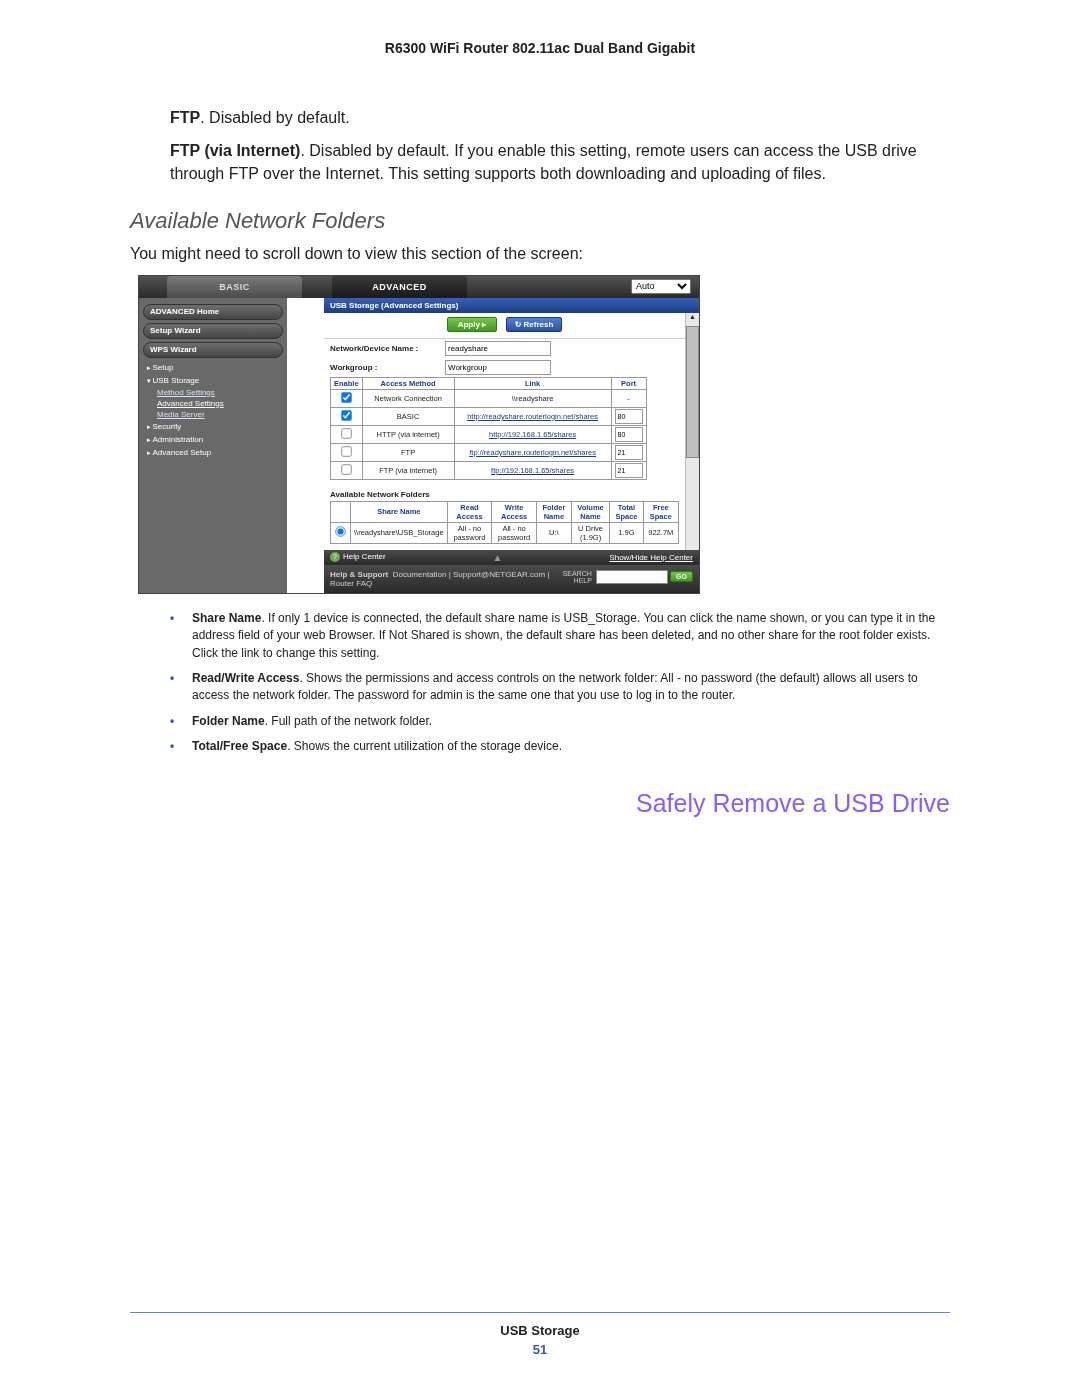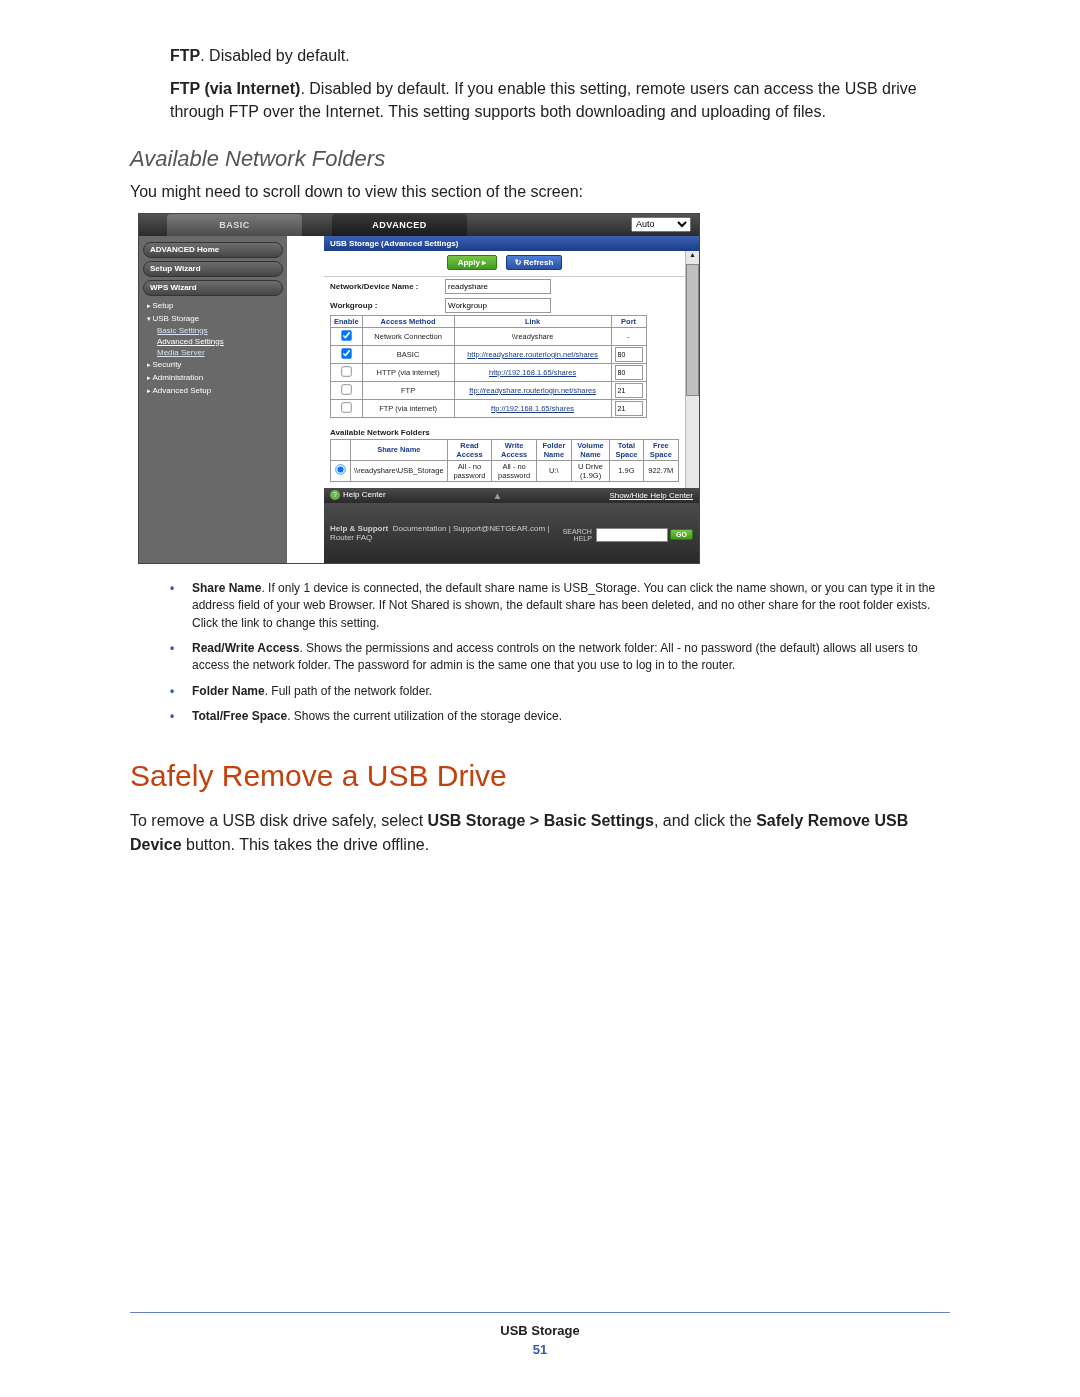--- a/index.html
+++ b/index.html
@@ -1,20 +1,20 @@
 <!DOCTYPE html>
 <html><head>
 <meta charset="utf-8">
 <style>
   html,body{margin:0;padding:0;background:#fff;font-family:Arial,Helvetica,sans-serif;color:#222;}
   .page{width:1080px;min-height:1397px;margin:0 auto;padding:40px 130px 40px 130px;box-sizing:border-box;position:relative;}
   .doc-header{text-align:center;font-weight:bold;font-size:14px;margin-bottom:50px;}
   .body-text{font-size:16px;line-height:1.45;margin:4px 0 10px 40px;}
   .subheading{font-family:"Trebuchet MS","Segoe UI",sans-serif;font-style:italic;color:#555;font-size:22px;margin:22px 0 8px 0;}
-  .h1{font-family:"Trebuchet MS","Segoe UI",sans-serif;color:#c2410c;font-size:30px;font-weight:normal;margin:34px 0 16px 0;}
+  .h1{font-family:"Trebuchet MS","Segoe UI",sans-serif;color:#8b5cf6;font-size:25px;font-weight:normal;margin:34px 0 16px 0;text-align:right;}
   ul.bullets{list-style:none;padding:0;margin:4px 0 0 40px;}
   ul.bullets li{position:relative;padding-left:22px;font-size:12px;line-height:1.45;margin-bottom:8px;}
   ul.bullets li:before{content:"•";position:absolute;left:0;color:#3a5aa8;font-weight:bold;}
   .footer{position:absolute;bottom:40px;left:0;right:0;text-align:center;}
   .footer-rule{border:none;border-top:1px solid #6680c0;margin:0 130px 10px 130px;}
   .footer-title{font-weight:bold;font-size:13px;}
   .footer-page{color:#3a5aa8;font-weight:bold;font-size:13px;margin-top:4px;}
 
   
   .shot{border:1px solid #444;width:560px;margin:8px 0 16px 8px;font-family:Arial,sans-serif;font-size:9px;background:#fff;}
@@ -42,36 +42,37 @@
   .kv input{font-size:8px;height:13px;width:100px;border:1px solid #999;padding:0 2px;}
   .tbl{border-collapse:collapse;margin:0 6px 6px 6px;font-size:7.5px;}
   .tbl th,.tbl td{border:1px solid #999;padding:1px 3px;text-align:center;}
   .tbl th{color:#1c3d86;font-weight:bold;background:#fff;}
   .tbl input[type=checkbox]{margin:0;transform:scale(.8);}
   .tbl .linkcell{color:#1c3d86;text-decoration:underline;}
   .tbl .portin{width:22px;height:11px;font-size:7px;border:1px solid #999;}
   .sec-title{font-size:8px;font-weight:bold;padding:4px 6px 2px 6px;}
   .helpbar{background:linear-gradient(#4b4b4b,#2a2a2a);color:#fff;font-size:8px;display:flex;align-items:center;justify-content:space-between;padding:2px 6px;}
   .helpq{display:inline-block;width:10px;height:10px;border-radius:50%;background:#6ab04c;color:#fff;text-align:center;line-height:10px;font-size:7px;margin-right:3px;}
-  .supportbar{background:linear-gradient(#4b4b4b,#2a2a2a);color:#cfcfcf;font-size:8px;display:flex;align-items:flex-end;justify-content:space-between;padding:21px 6px;}
+  .supportbar{background:linear-gradient(#4b4b4b,#2a2a2a);color:#cfcfcf;font-size:8px;display:flex;align-items:flex-start;justify-content:space-between;padding:5px 6px;}
   .gobtn{background:linear-gradient(#78c64a,#3e9a1d);color:#fff;font-size:7px;font-weight:bold;padding:1px 5px;border-radius:2px;border:1px solid #2e7a14;}
   .searchcol{text-align:right;font-size:7px;line-height:1;margin-right:4px;}
   .searchbox{width:70px;height:12px;border:1px solid #888;background:#fff;display:inline-block;vertical-align:middle;}
   .scrollbar{width:13px;background:#e8e8e8;border-left:1px solid #bbb;}
   .scroll-thumb{background:#c0c0c0;border:1px solid #888;height:55%;margin-top:6px;}
   .shot-main-inner{display:flex;}
   .shot-main-content{flex:1;}
   .triangle{color:#999;font-size:10px;}
   b{font-weight:bold;}
 </style>
 </head>
 <body>
 
 <div class="page">
 
+  <div class="doc-header">R6300 WiFi Router 802.11ac Dual Band Gigabit</div>
 
   <p class="body-text">
     <b>FTP</b><span>. Disabled by default.</span>
   </p>
   <p class="body-text">
     <b>FTP (via Internet)</b><span>. Disabled by default. If you enable this setting, remote users can access the USB drive through FTP over the Internet. This setting supports both downloading and uploading of files.</span>
   </p>
 
   <div class="subheading">Available Network Folders</div>
   <p class="body-text" style="margin-left:0;">You might need to scroll down to view this section of the screen:</p>
@@ -84,21 +85,21 @@
         <select><option>Auto</option></select>
       </div>
     </div>
     <div class="shot-body">
       <div class="shot-sidebar">
         <div class="pill">ADVANCED Home</div>
         <div class="pill">Setup Wizard</div>
         <div class="pill">WPS Wizard</div>
         <div class="side-row">Setup</div>
         <div class="side-row open">USB Storage</div>
-        <div class="side-sub">Basic Settings</div>
+        <div class="side-sub">Method Settings</div>
         <div class="side-sub sel">Advanced Settings</div>
         <div class="side-sub">Media Server</div>
         <div class="side-row">Security</div>
         <div class="side-row">Administration</div>
         <div class="side-row">Advanced Setup</div>
       </div>
       <div class="shot-main">
         <div class="crumb">USB Storage (Advanced Settings)</div>
         <div class="shot-main-inner">
           <div class="shot-main-content">
@@ -203,23 +204,20 @@
   </div>
 
   <ul class="bullets">
     <li><b>Share Name</b><span>. If only 1 device is connected, the default share name is USB_Storage. You can click the name shown, or you can type it in the address field of your web Browser. If Not Shared is shown, the default share has been deleted, and no other share for the root folder exists. Click the link to change this setting.</span></li>
     <li><b>Read/Write Access</b><span>. Shows the permissions and access controls on the network folder: All - no password (the default) allows all users to access the network folder. The password for admin is the same one that you use to log in to the router.</span></li>
     <li><b>Folder Name</b><span>. Full path of the network folder.</span></li>
     <li><b>Total/Free Space</b><span>. Shows the current utilization of the storage device.</span></li>
   </ul>
 
   <div class="h1">Safely Remove a USB Drive</div>
-  <p class="body-text" style="margin-left:0;">
-    <span>To remove a USB disk drive safely, select </span><b>USB Storage &gt; Basic Settings</b><span>, and click the </span><b>Safely Remove USB Device</b><span> button. This takes the drive offline.</span>
-  </p>
 
   <div class="footer">
     <hr class="footer-rule">
     <div class="footer-title">USB Storage</div>
     <div class="footer-page">51</div>
   </div>
 
 </div>
 
 </body></html>

